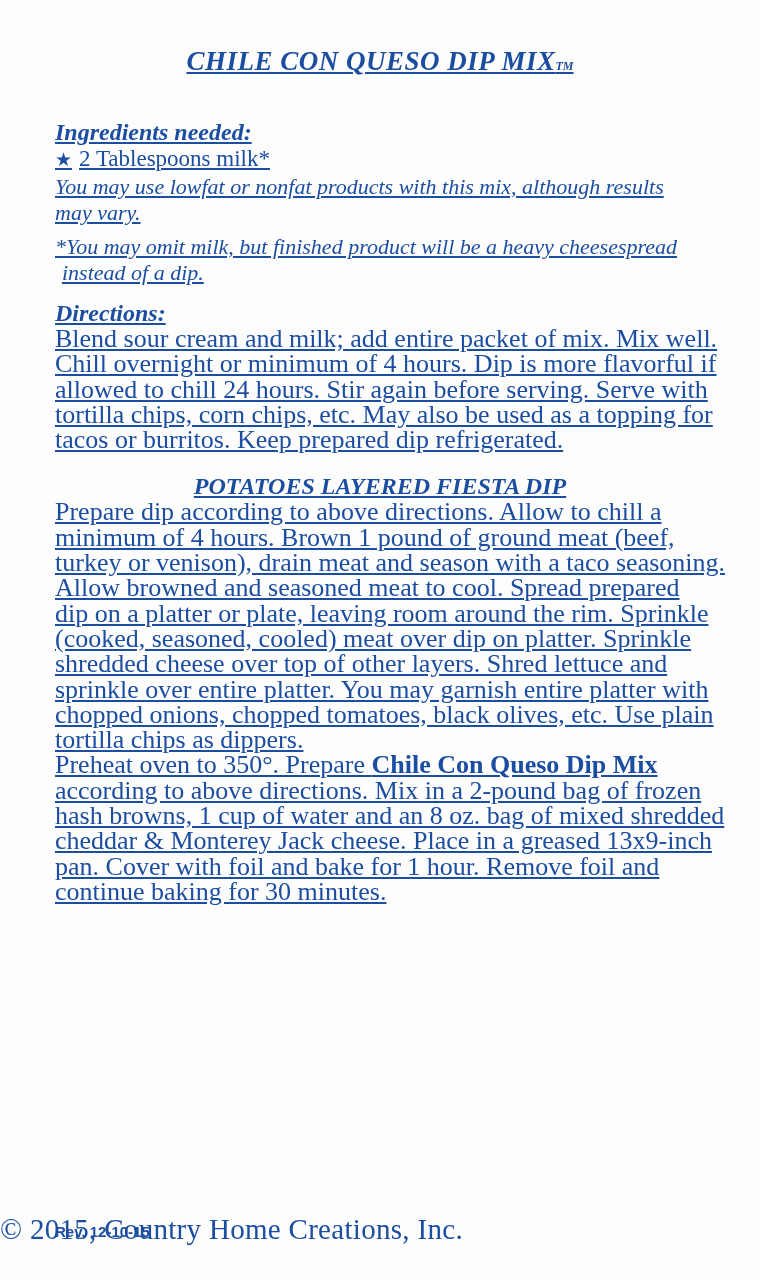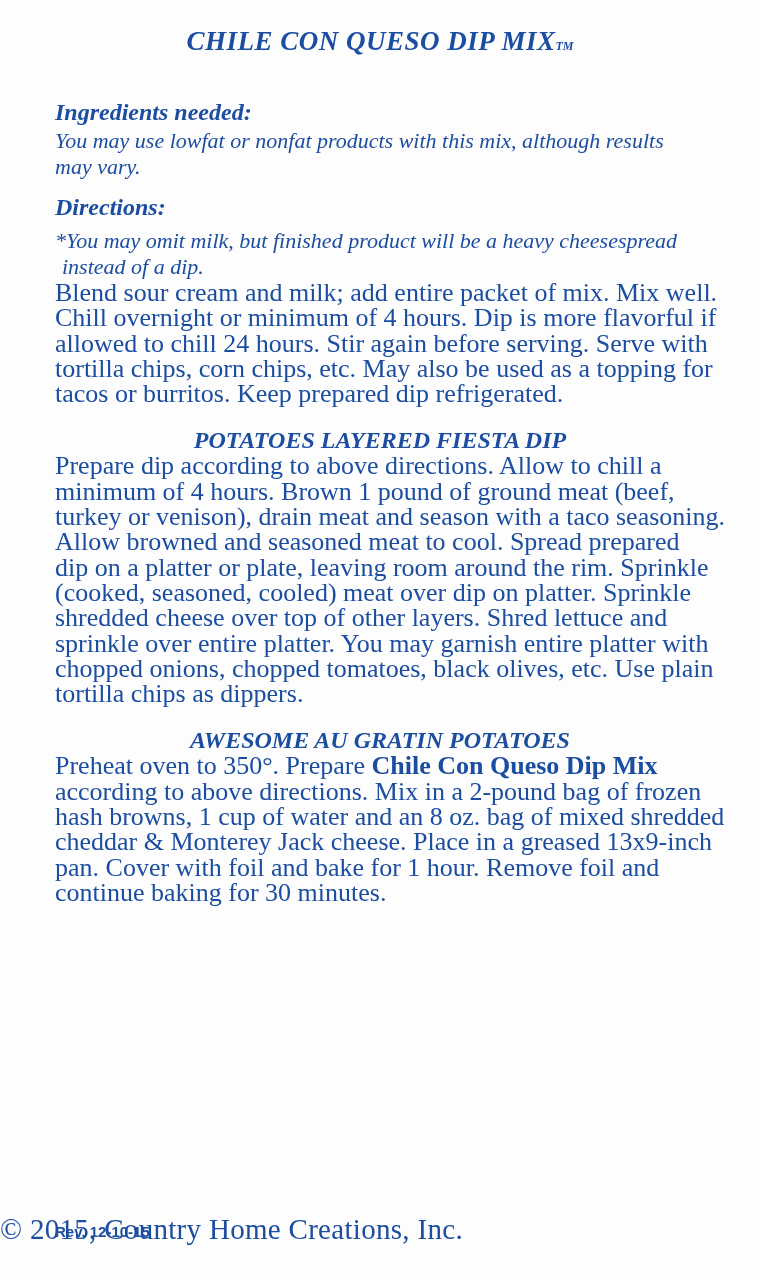--- a/index.html
+++ b/index.html
@@ -4,21 +4,21 @@
 <style>
   * { margin: 0; padding: 0; box-sizing: border-box; }
   html, body { width: 760px; height: 1280px; }
   body {
     position: relative;
     background: #fdfdfd;
     color: #1b4da1;
     font-family: "Liberation Serif", "DejaVu Serif", serif;
     overflow: hidden;
   }
-  .page { position: absolute; inset: 0; padding-top: 26px; }
+  .page { position: absolute; inset: 0; padding-top: 46px; text-decoration: underline; }
 
   .title {
     text-align: center;
     font-size: 27px;
     font-weight: bold;
     font-style: italic;
     letter-spacing: 0.5px;
     margin-bottom: 13px;
     white-space: nowrap;
   }
@@ -106,34 +106,34 @@
 <body>
 
 <div class="page">
 
   <div class="title"><span>CHILE CON QUESO DIP MIX</span><span class="tm">TM</span></div>
 
   <div class="lm ing-heading">Ingredients needed:</div>
 
 
 
+  <div class="lm ing-item"><span class="star">★</span><span class="ing-text">2 Tablespoons milk*</span></div>
 
   <div class="lm note"><span>You may use lowfat or nonfat products with this mix, although results</span><br><span>may vary.</span></div>
 
+  <div class="lm note hanging"><span>*You may omit milk, but finished product will be a heavy cheesespread</span><br><span>instead of a dip.</span></div>
+
   <div class="lm dir-heading">Directions:</div>
-
-  <div class="lm note hanging"><span>*You may omit milk, but finished product will be a heavy cheesespread</span><br><span>instead of a dip.</span></div>
 
   <div class="lm para"><span>Blend sour cream and milk; add entire packet of mix. Mix well.</span><br><span>Chill overnight or minimum of 4 hours. Dip is more flavorful if</span><br><span>allowed to chill 24 hours. Stir again before serving. Serve with</span><br><span>tortilla chips, corn chips, etc. May also be used as a topping for</span><br><span>tacos or burritos. Keep prepared dip refrigerated.</span></div>
 
   <div class="section-heading">POTATOES LAYERED FIESTA DIP</div>
 
   <div class="lm para"><span>Prepare dip according to above directions. Allow to chill a</span><br><span>minimum of 4 hours. Brown 1 pound of ground meat (beef,</span><br><span>turkey or venison), drain meat and season with a taco seasoning.</span><br><span>Allow browned and seasoned meat to cool. Spread prepared</span><br><span>dip on a platter or plate, leaving room around the rim. Sprinkle</span><br><span>(cooked, seasoned, cooled) meat over dip on platter. Sprinkle</span><br><span>shredded cheese over top of other layers. Shred lettuce and</span><br><span>sprinkle over entire platter. You may garnish entire platter with</span><br><span>chopped onions, chopped tomatoes, black olives, etc. Use plain</span><br><span>tortilla chips as dippers.</span></div>
 
-  <div class="section-heading">AWESOME AU GRATIN POTATOES</div>
 
   <div class="lm para"><span>Preheat oven to 350°. Prepare </span><span class="b">Chile Con Queso Dip Mix</span><br><span>according to above directions. Mix in a 2-pound bag of frozen</span><br><span>hash browns, 1 cup of water and an 8 oz. bag of mixed shredded</span><br><span>cheddar &amp; Monterey Jack cheese. Place in a greased 13x9-inch</span><br><span>pan. Cover with foil and bake for 1 hour. Remove foil and</span><br><span>continue baking for 30 minutes.</span></div>
 
   <div class="footer">
     <span class="rev">Rev. 12-10-15</span>
     <div class="copyright">© 2015, Country Home Creations, Inc.</div>
   </div>
 
 </div>
 

